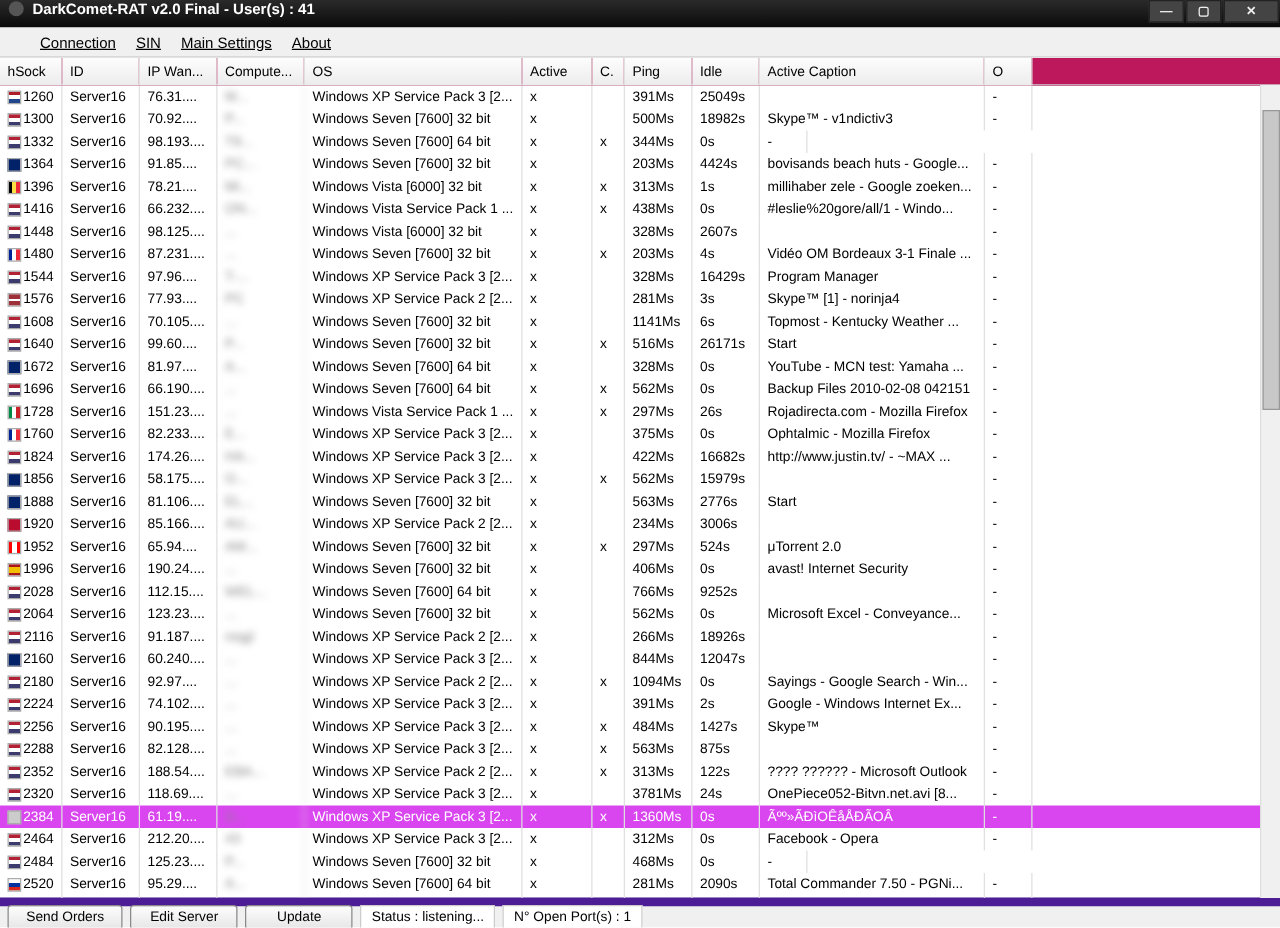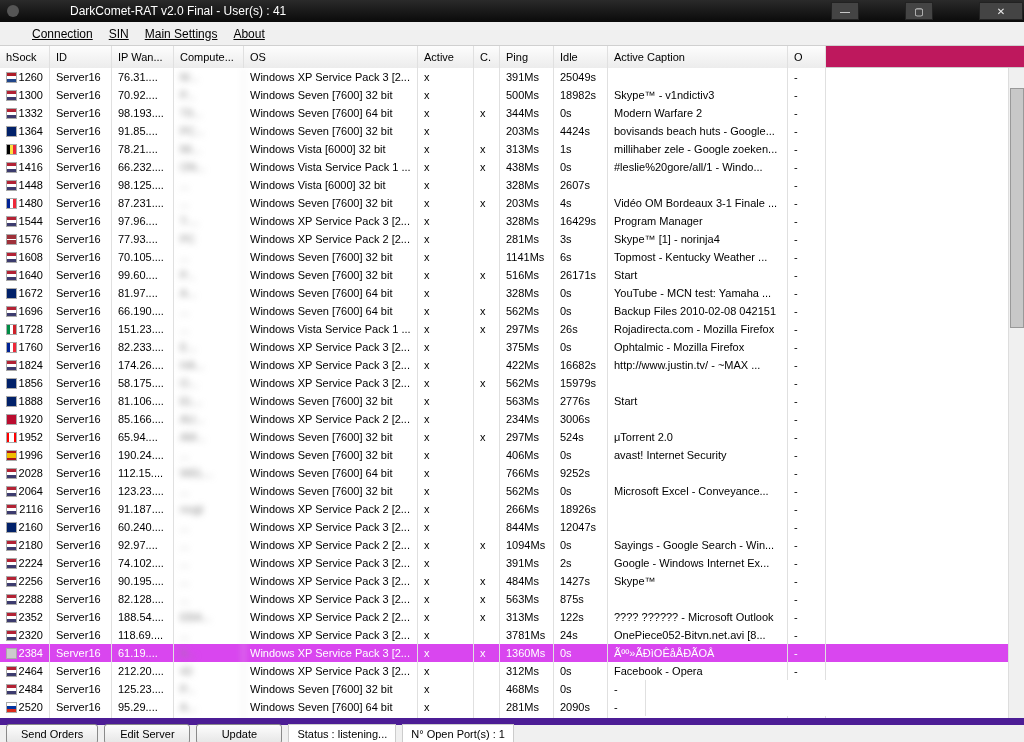--- a/index.html
+++ b/index.html
@@ -10,25 +10,23 @@
   width: 1024px;
   height: 742px;
   overflow: hidden;
   position: relative;
 }
 .titlebar {
   background: linear-gradient(#2a2a2a, #0a0a0a);
   color: #fff;
   height: 22px;
   display: flex;
-  align-items: center;
   padding-left: 6px;
   font-size: 12px;
-  font-weight: normal;
-  gap: 44px;
+  font-weight: bold;
 }
 .titlebar .icon {
   width: 14px; height: 14px;
   margin-right: 6px;
 }
 .titlebar .spacer { flex: 1; }
 .win-btn {
   width: 28px; height: 18px;
   margin: 0 1px;
   background: #444;
@@ -247,21 +245,20 @@
       <div class="row">
         <div class="cell c-hsock"><span class="flag us"></span>1332</div>
         <div class="cell c-id">Server16</div>
         <div class="cell c-ip">98.193....</div>
         <div class="cell c-comp blur">T9...</div>
         <div class="cell c-os">Windows Seven [7600] 64 bit</div>
         <div class="cell c-active">x</div>
         <div class="cell c-c">x</div>
         <div class="cell c-ping">344Ms</div>
         <div class="cell c-idle">0s</div>
-        <div class="cell c-caption">Modern Warfare 2</div>
         <div class="cell c-o">-</div>
       </div>
       <div class="row">
         <div class="cell c-hsock"><span class="flag gb"></span>1364</div>
         <div class="cell c-id">Server16</div>
         <div class="cell c-ip">91.85....</div>
         <div class="cell c-comp blur">PC...</div>
         <div class="cell c-os">Windows Seven [7600] 32 bit</div>
         <div class="cell c-active">x</div>
         <div class="cell c-c"></div>
@@ -675,20 +672,21 @@
       <div class="row">
         <div class="cell c-hsock"><span class="flag ru"></span>2520</div>
         <div class="cell c-id">Server16</div>
         <div class="cell c-ip">95.29....</div>
         <div class="cell c-comp blur">A...</div>
         <div class="cell c-os">Windows Seven [7600] 64 bit</div>
         <div class="cell c-active">x</div>
         <div class="cell c-c"></div>
         <div class="cell c-ping">281Ms</div>
         <div class="cell c-idle">2090s</div>
+        <div class="cell c-caption">Total Commander 7.50 - PGNi...</div>
         <div class="cell c-o">-</div>
       </div>
       <div class="row">
         <div class="cell c-hsock">2540</div>
         <div class="cell c-id">Server16</div>
         <div class="cell c-ip">168.16....</div>
         <div class="cell c-comp blur">...</div>
         <div class="cell c-os">Windows Seven [7600] 32 bit</div>
         <div class="cell c-active">x</div>
         <div class="cell c-c"></div>

